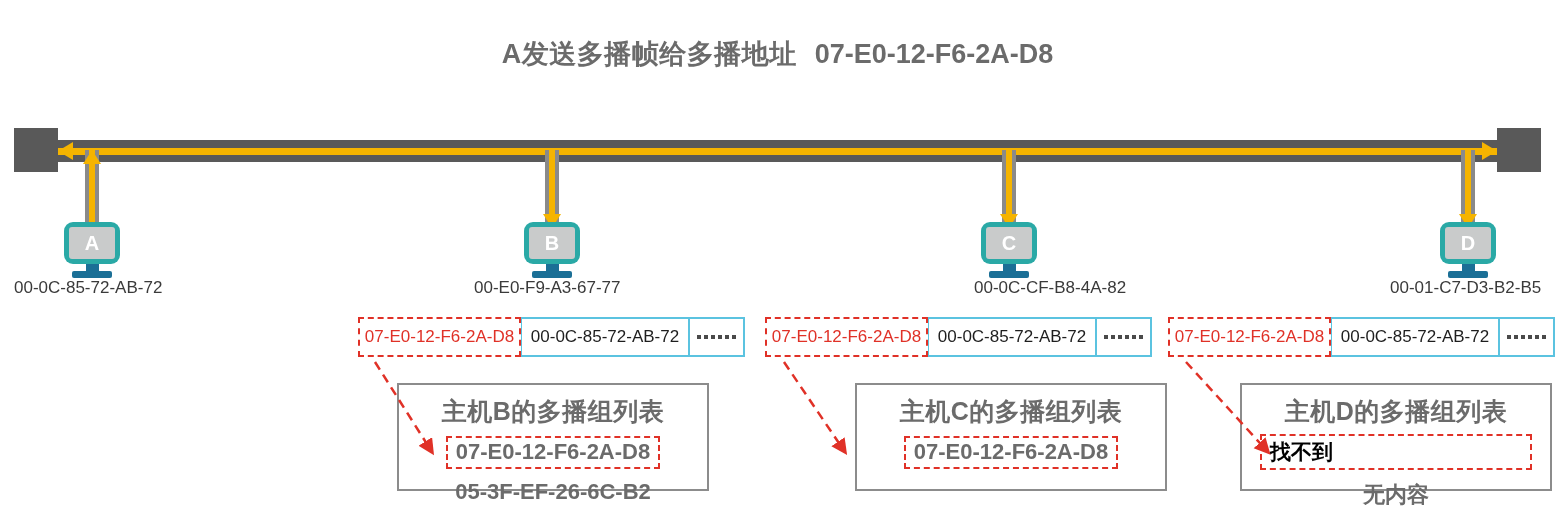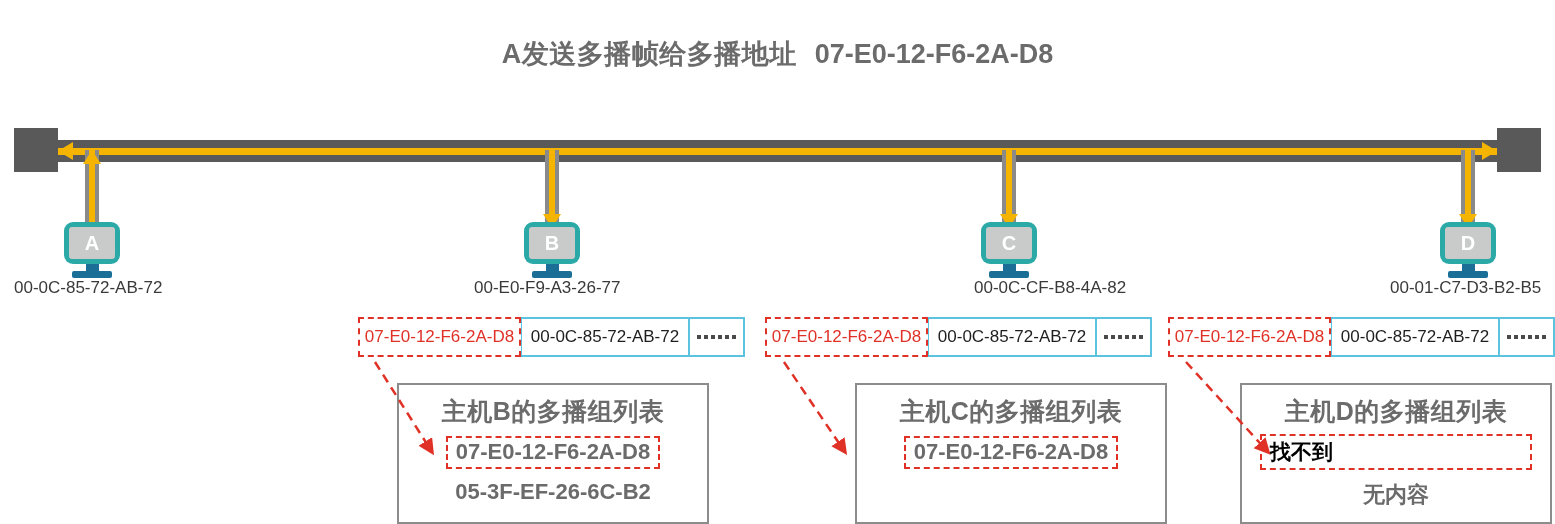--- a/index.html
+++ b/index.html
@@ -209,21 +209,21 @@
     width: 4px;
     height: 4px;
     background: #4a4a4a;
   }
 
   
   .group-box {
     position: absolute;
     top: 383px;
     width: 312px;
-    height: 141px;
+    height: 108px;
     border: 2px solid #8c8c8c;
     box-sizing: border-box;
     background: #ffffff;
     text-align: center;
   }
   .group-title {
     margin-top: 10px;
     font-size: 25px;
     font-weight: bold;
     color: #6b6b6b;
@@ -308,21 +308,21 @@
   </div>
   <div class="host-mac" style="left:14px;">00-0C-85-72-AB-72</div>
 
   <div class="host" style="left:492px; top:222px;">
     <div class="monitor">
       <div class="screen">B</div>
     </div>
     <div class="neck"></div>
     <div class="base"></div>
   </div>
-  <div class="host-mac" style="left:474px;">00-E0-F9-A3-26-77</div>
+  <div class="host-mac" style="left:474px;">00-E0-F9-A3-67-77</div>
 
   <div class="host" style="left:949px; top:222px;">
     <div class="monitor">
       <div class="screen">C</div>
     </div>
     <div class="neck"></div>
     <div class="base"></div>
   </div>
   <div class="host-mac" style="left:931px;margin-left:43px;">00-0C-CF-B8-4A-82</div>
 

